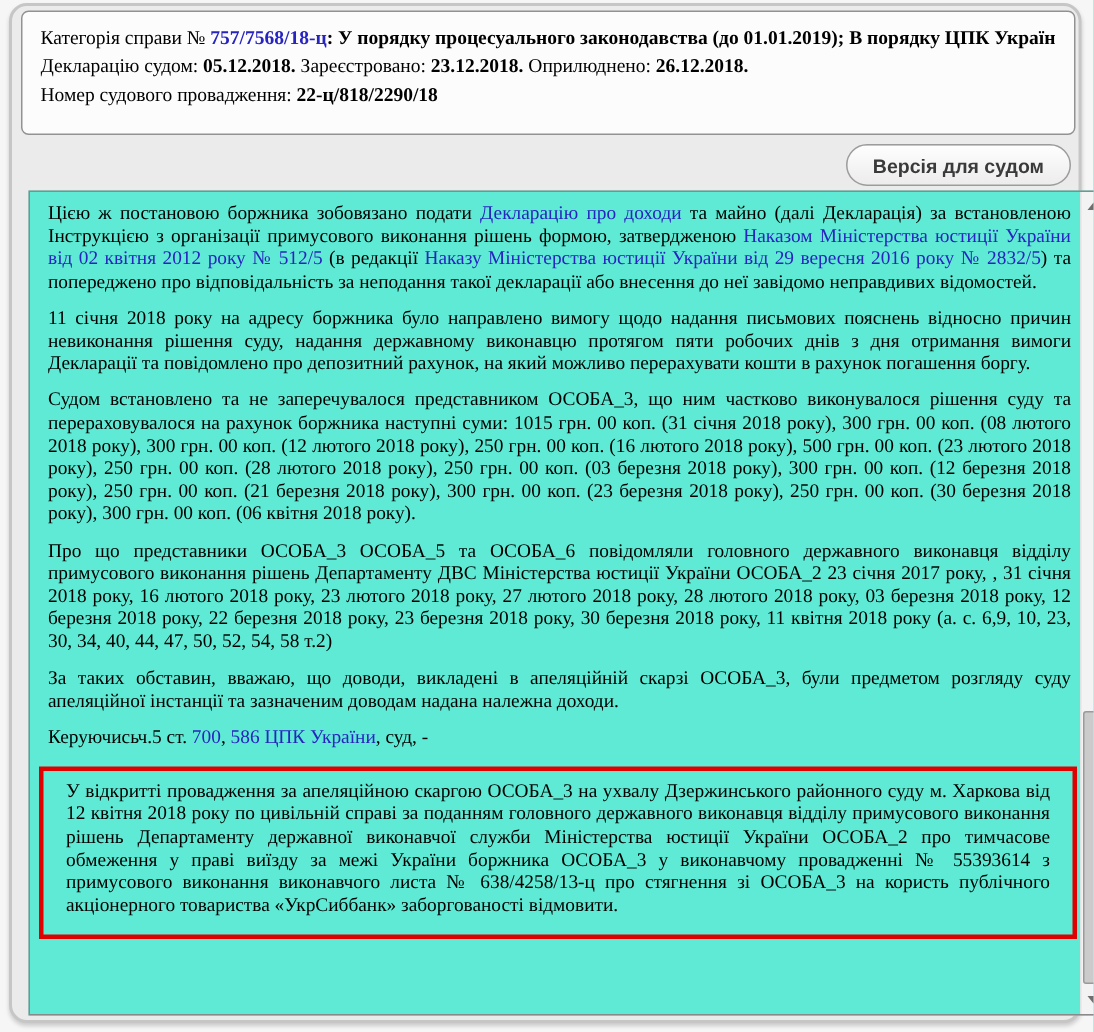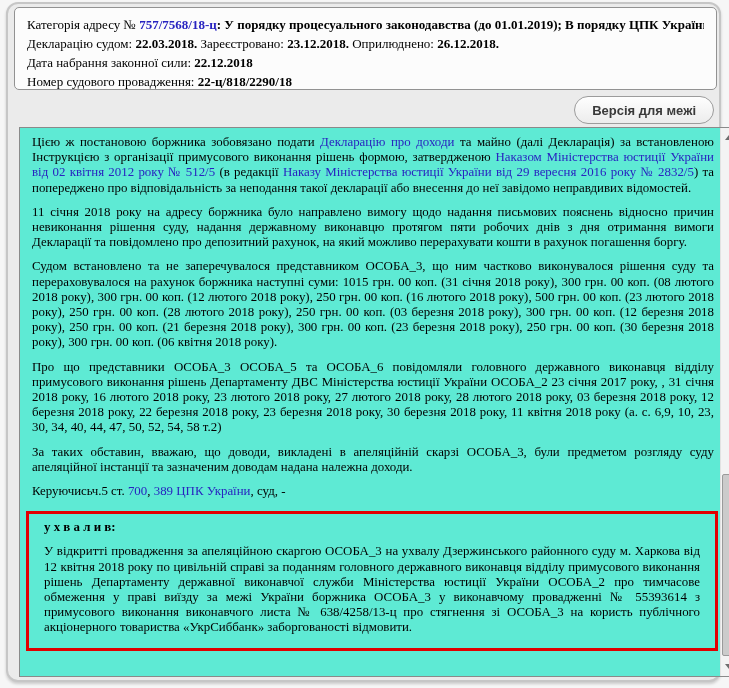--- a/index.html
+++ b/index.html
@@ -94,49 +94,47 @@
     background:#cbcbcb; border:1px solid #9a9a9a; border-radius:2px;
     cursor:pointer;
   }
 </style>
 </head>
 <body>
 
 <div class="outer">
 
   <div class="header-box">
-    <div class="hline"><span>Категорія адресу № </span><a class="lnk b">757/7568/18-ц</a><span class="b">: У порядку процесуального законодавства (до 01.01.2019); В порядку ЦПК України.</span></div>
-    <div class="hline"><span>Декларацію судом: </span><span class="b">22.03.2018.</span><span> Зареєстровано: </span><span class="b">23.12.2018.</span><span> Оприлюднено: </span><span class="b">26.12.2018.</span></div>
-    <div class="hline"><span>Дата набрання законної сили: </span><span class="b">22.12.2018</span></div>
+    <div class="hline"><span>Категорія справи № </span><a class="lnk b">757/7568/18-ц</a><span class="b">: У порядку процесуального законодавства (до 01.01.2019); В порядку ЦПК України.</span></div>
+    <div class="hline"><span>Декларацію судом: </span><span class="b">05.12.2018.</span><span> Зареєстровано: </span><span class="b">23.12.2018.</span><span> Оприлюднено: </span><span class="b">26.12.2018.</span></div>
     <div class="hline"><span>Номер судового провадження: </span><span class="b">22-ц/818/2290/18</span></div>
   </div>
 
   <div class="btn-row">
-    <button class="print-btn">Версія для межі</button>
+    <button class="print-btn">Версія для судом</button>
   </div>
 
   <div class="textarea">
     <div class="content">
 
       <p><span>Цією ж постановою боржника зобовязано подати </span><a class="lnk">Декларацію про доходи</a><span> та майно (далі Декларація) за встановленою Інструкцією з організації примусового виконання рішень формою, затвердженою </span><a class="lnk">Наказом Міністерства юстиції України від 02 квітня 2012 року № 512/5</a><span> (в редакції </span><a class="lnk">Наказу Міністерства юстиції України від 29 вересня 2016 року № 2832/5</a><span>) та попереджено про відповідальність за неподання такої декларації або внесення до неї завідомо неправдивих відомостей.</span></p>
 
       <p>11 січня 2018 року на адресу боржника було направлено вимогу щодо надання письмових пояснень відносно причин невиконання рішення суду, надання державному виконавцю протягом пяти робочих днів з дня отримання вимоги Декларації та повідомлено про депозитний рахунок, на який можливо перерахувати кошти в рахунок погашення боргу.</p>
 
       <p>Судом встановлено та не заперечувалося представником ОСОБА_3, що ним частково виконувалося рішення суду та перераховувалося на рахунок боржника наступні суми: 1015 грн. 00 коп. (31 січня 2018 року), 300 грн. 00 коп. (08 лютого 2018 року), 300 грн. 00 коп. (12 лютого 2018 року), 250 грн. 00 коп. (16 лютого 2018 року), 500 грн. 00 коп. (23 лютого 2018 року), 250 грн. 00 коп. (28 лютого 2018 року), 250 грн. 00 коп. (03 березня 2018 року), 300 грн. 00 коп. (12 березня 2018 року), 250 грн. 00 коп. (21 березня 2018 року), 300 грн. 00 коп. (23 березня 2018 року), 250 грн. 00 коп. (30 березня 2018 року), 300 грн. 00 коп. (06 квітня 2018 року).</p>
 
       <p>Про що представники ОСОБА_3 ОСОБА_5 та ОСОБА_6 повідомляли головного державного виконавця відділу примусового виконання рішень Департаменту ДВС Міністерства юстиції України ОСОБА_2 23 січня 2017 року, , 31 січня 2018 року, 16 лютого 2018 року, 23 лютого 2018 року, 27 лютого 2018 року, 28 лютого 2018 року, 03 березня 2018 року, 12 березня 2018 року, 22 березня 2018 року, 23 березня 2018 року, 30 березня 2018 року, 11 квітня 2018 року (а. с. 6,9, 10, 23, 30, 34, 40, 44, 47, 50, 52, 54, 58 т.2)</p>
 
 
       <p>За таких обставин, вважаю, що доводи, викладені в апеляційній скарзі ОСОБА_3, були предметом розгляду суду апеляційної інстанції та зазначеним доводам надана належна доходи.</p>
 
 
-      <p><span>Керуючисьч.5 ст. </span><a class="lnk">700</a><span>, </span><a class="lnk">389 ЦПК України</a><span>, суд, -</span></p>
+      <p><span>Керуючисьч.5 ст. </span><a class="lnk">700</a><span>, </span><a class="lnk">586 ЦПК України</a><span>, суд, -</span></p>
 
       <div class="ruling">
-        <p class="b">у х в а л и в:</p>
         <p>У відкритті провадження за апеляційною скаргою ОСОБА_3 на ухвалу Дзержинського районного суду м. Харкова від 12 квітня 2018 року по цивільній справі за поданням головного державного виконавця відділу примусового виконання рішень Департаменту державної виконавчої служби Міністерства юстиції України ОСОБА_2 про тимчасове обмеження у праві виїзду за межі України боржника ОСОБА_3 у виконавчому провадженні № 55393614 з примусового виконання виконавчого листа № 638/4258/13-ц про стягнення зі ОСОБА_3 на користь публічного акціонерного товариства «УкрСиббанк» заборгованості відмовити.</p>
 
       </div>
 
     </div>
 
     <div class="scrollbar">
       <div class="sb-btn up">
           <span class="tri-up"></span>
         </div>

